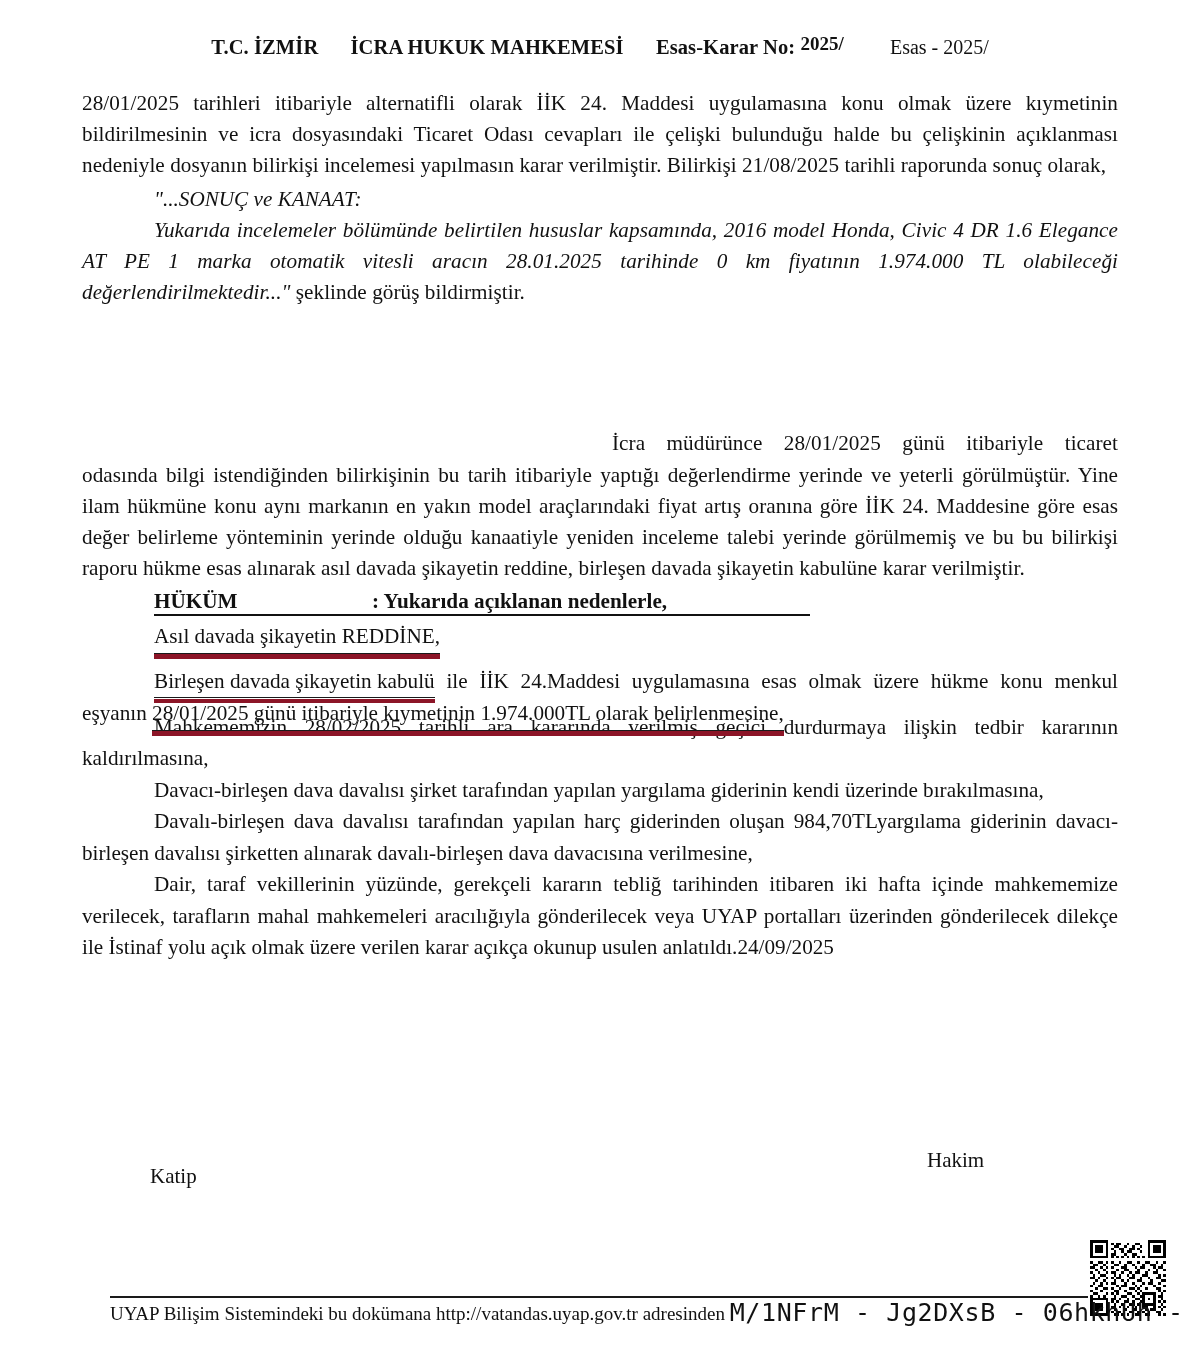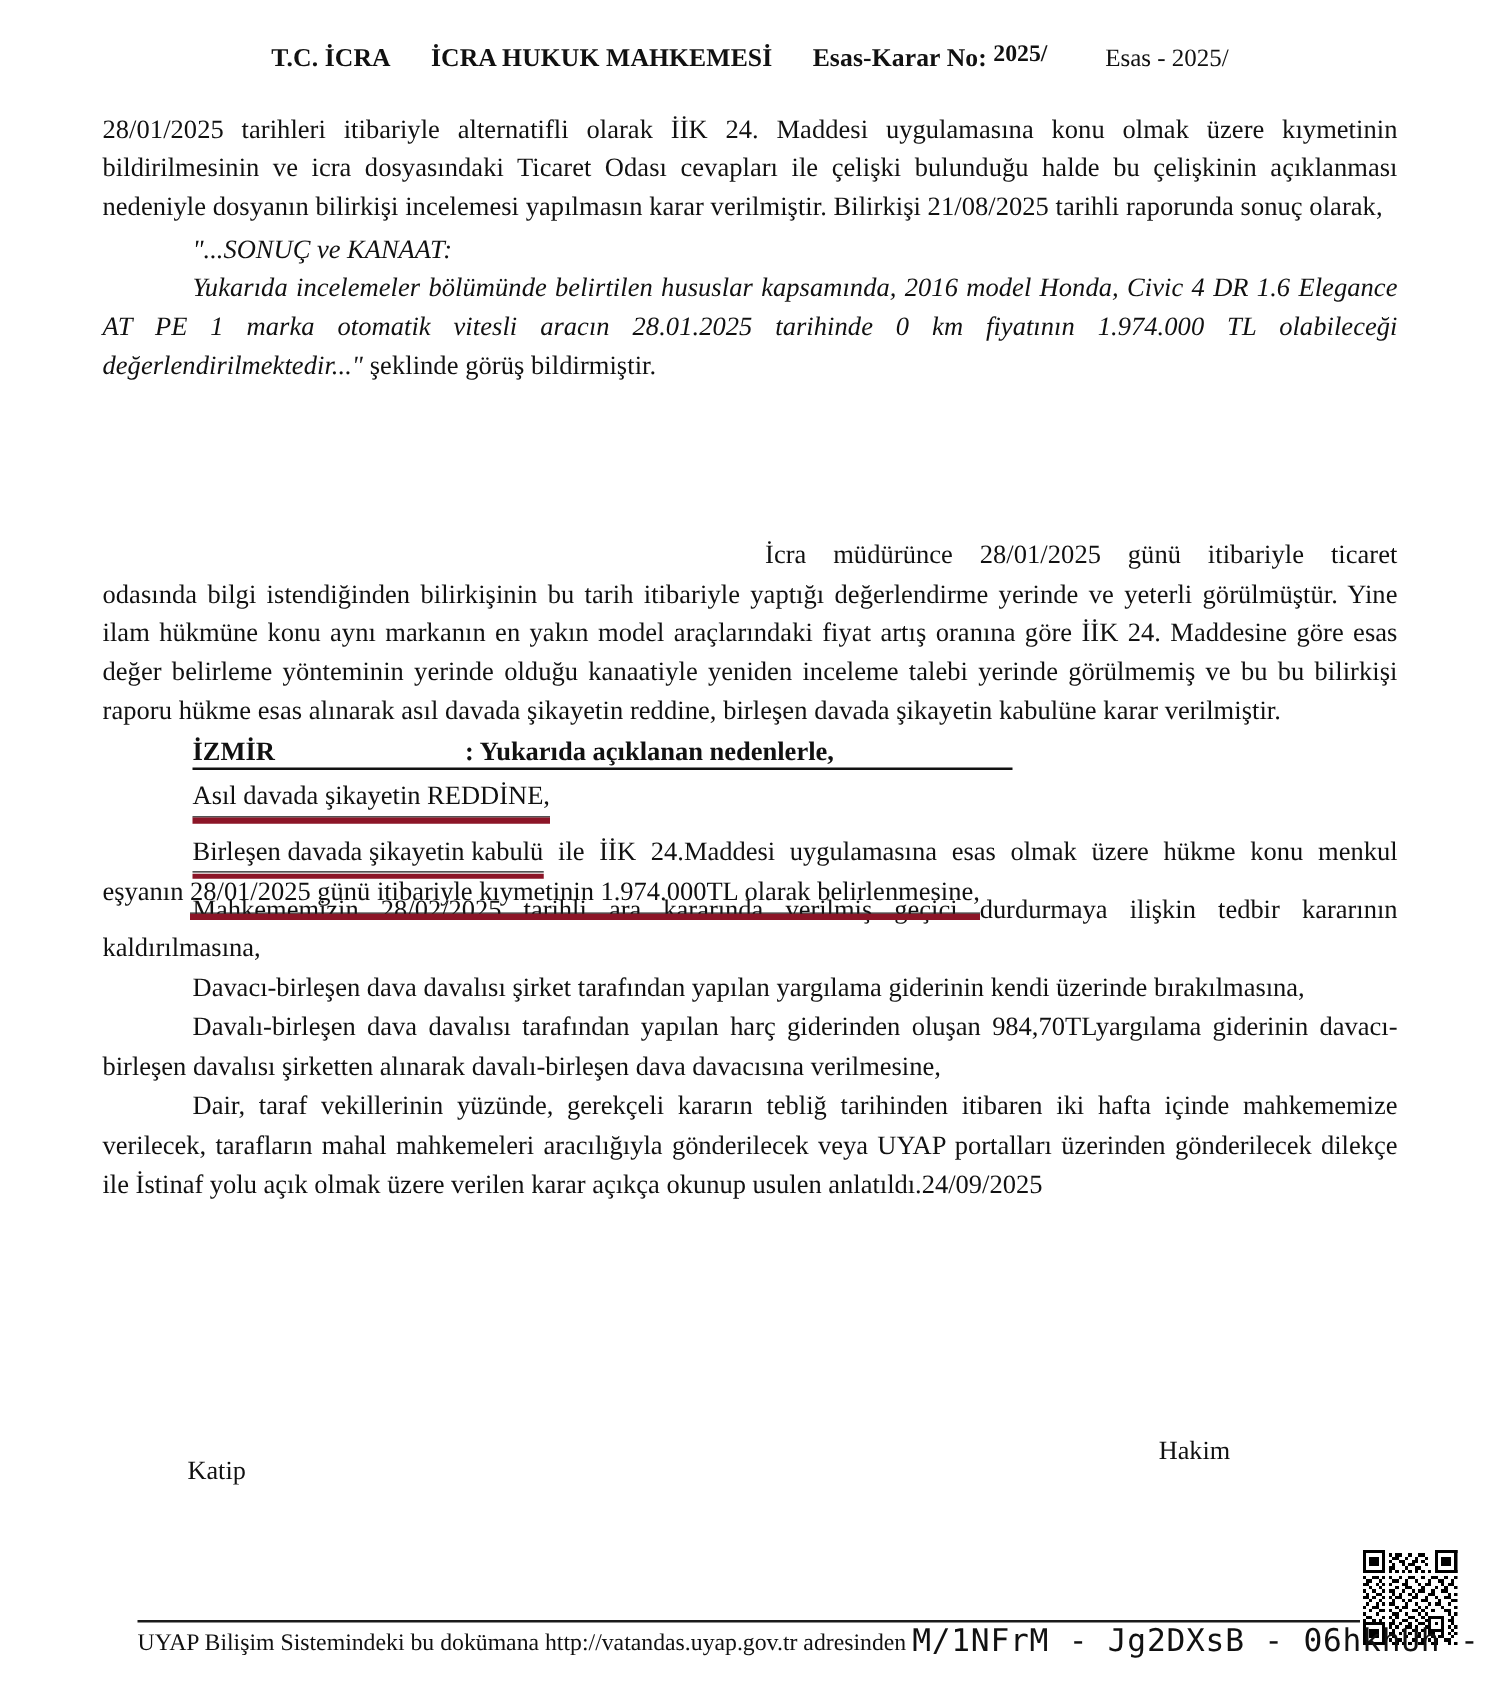--- a/index.html
+++ b/index.html
@@ -171,21 +171,21 @@
     vertical-align: -1px;
   }
   .footer-small { font-size: 19px; }
 </style>
 </head>
 <body>
 
 <div class="page">
 
   <div class="doc-header">
-    <span class="hdr-bold">T.C. İCRA</span>
+    <span class="hdr-bold">T.C. İZMİR</span>
     <span class="hdr-gap-sm"></span>
     <span class="hdr-bold">İCRA HUKUK MAHKEMESİ</span>
     <span class="hdr-gap-sm"></span>
     <span class="hdr-bold">Esas-Karar No:</span>
     <span class="hdr-sup">2025/</span>
     <span class="hdr-gap-lg"></span>
     <span class="hdr-plain">Esas - 2025/</span>
   </div>
 
   <div class="body-wrap">
@@ -196,21 +196,21 @@
 
     <p class="just" style="margin-top:0px;"><span class="indent"></span><span class="ital">Yukarıda incelemeler bölümünde belirtilen hususlar kapsamında, 2016 model Honda, Civic 4 DR 1.6 Elegance AT PE 1 marka otomatik vitesli aracın 28.01.2025 tarihinde 0 km fiyatının 1.974.000 TL olabileceği değerlendirilmektedir..."</span><span> şeklinde görüş bildirmiştir.</span></p>
 
     <div class="spacer-block"></div>
 
     <p class="just nolast" style="margin-top:16px;"><span class="indent-big"></span><span>İcra müdürünce 28/01/2025 günü itibariyle ticaret odasında bilgi istendiğinden bilirkişinin bu tarih itibariyle yaptığı değerlendirme yerinde ve yeterli görülmüştür. Yine ilam hükmüne konu aynı markanın en yakın model araçlarındaki fiyat artış oranına göre İİK 24. Maddesine göre esas değer belirleme yönteminin yerinde olduğu kanaatiyle yeniden inceleme talebi yerinde görülmemiş ve bu bu bilirkişi raporu hükme esas alınarak asıl davada şikayetin reddine, birleşen davada şikayetin kabulüne karar verilmiştir.</span></p>
 
     <div class="hukum-block">
 
       <div class="hukum-line">
-        <span class="hukum-label">İZMİR</span><span>: Yukarıda açıklanan nedenlerle,</span>
+        <span class="hukum-label">HÜKÜM</span><span>: Yukarıda açıklanan nedenlerle,</span>
         <span class="hukum-rule"></span>
       </div>
 
       <div class="decision-line" style="padding-left:72px; padding-top:4px;">
         <span class="ul-black ul-maroon-wrap">Asıl davada şikayetin REDDİNE,</span>
       </div>
 
       <p class="decision-para" style="padding-left:0px; margin-top:12px;"><span class="indent"></span><span class="ul-black ul-maroon-wrap">Birleşen davada şikayetin kabulü</span><span> ile İİK 24.Maddesi uygulamasına esas olmak üzere hükme konu menkul eşyanın </span><span class="ul-black ul-maroon-wrap">28/01/2025 günü itibariyle kıymetinin 1.974.000TL olarak belirlenmesine,</span></p>
 
       <div class="decision-line" style="padding-left:0px; margin-top:-31px; position:relative; z-index:2; visibility:hidden; height:0;"></div>

